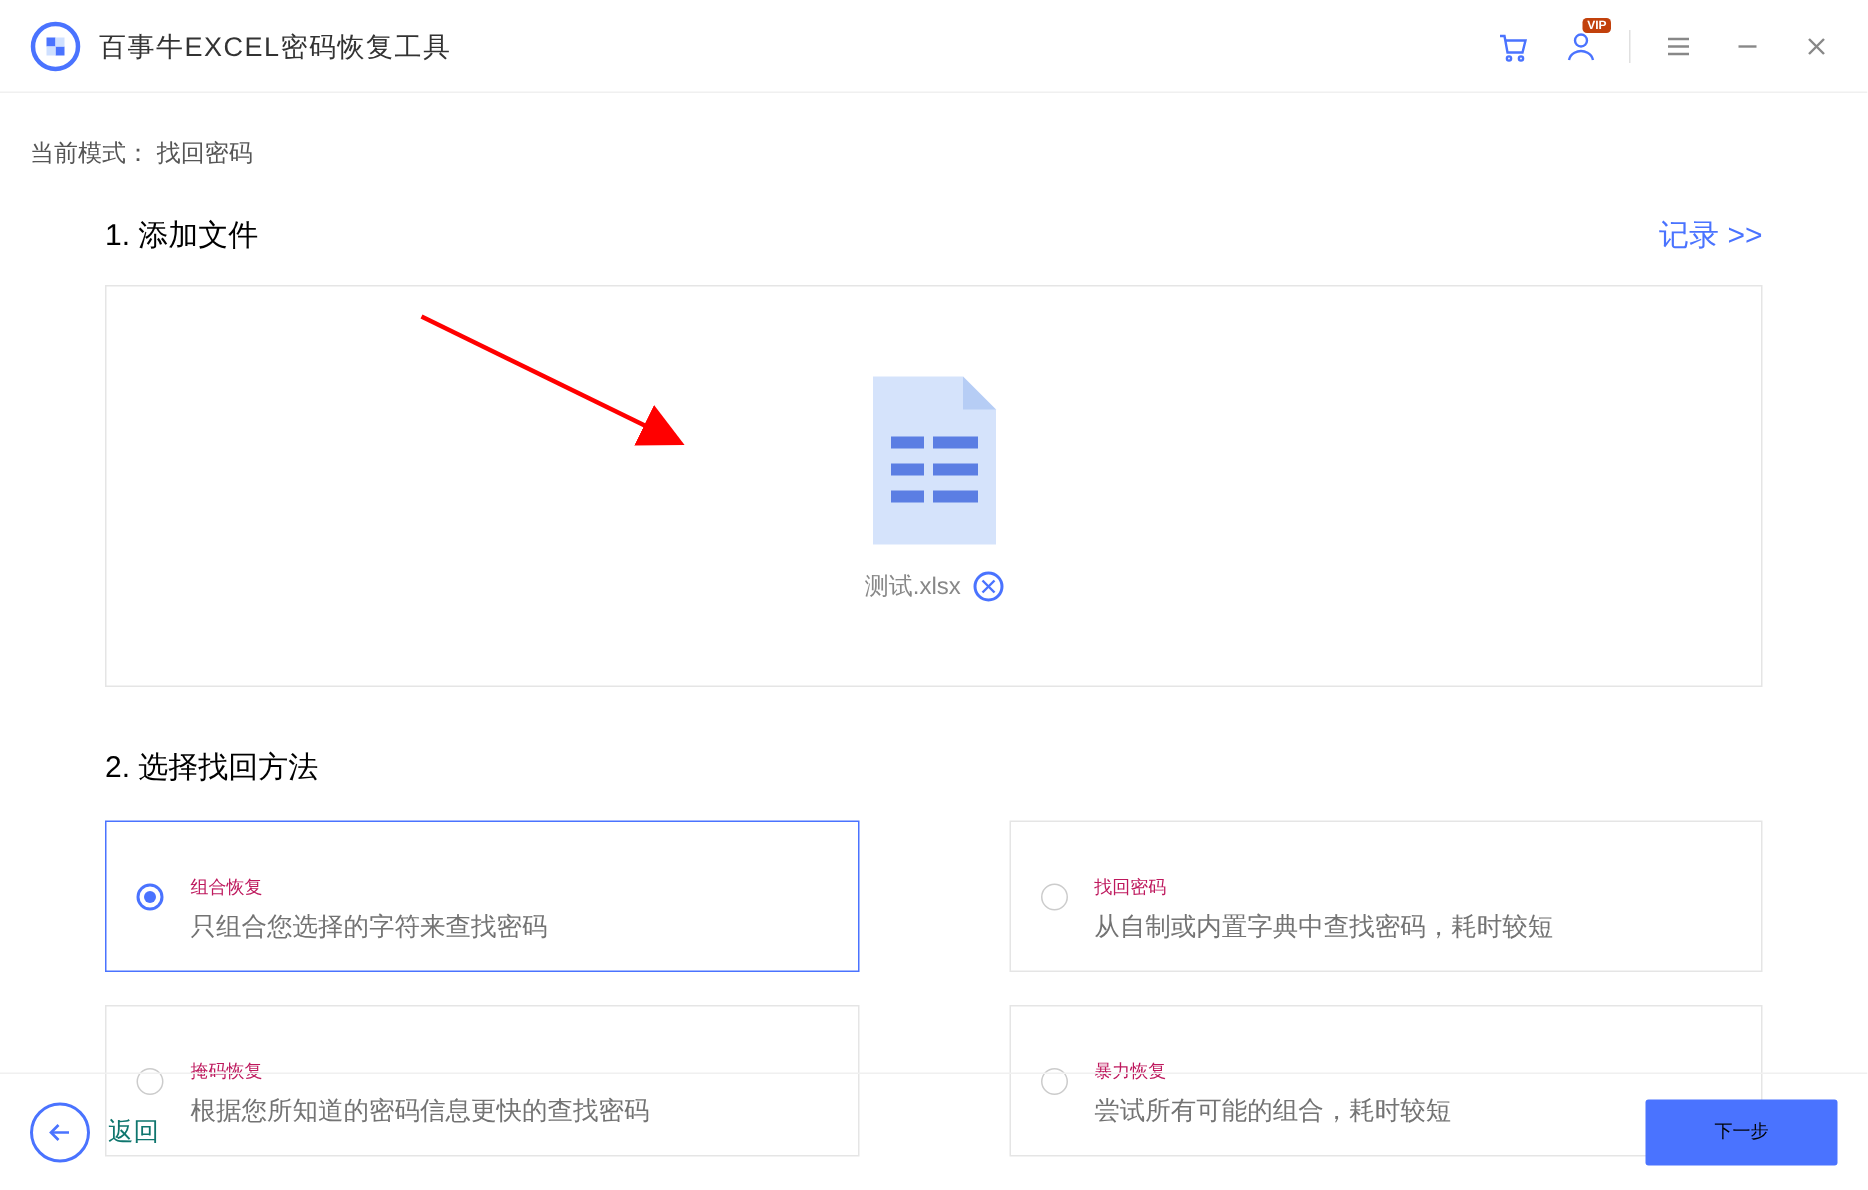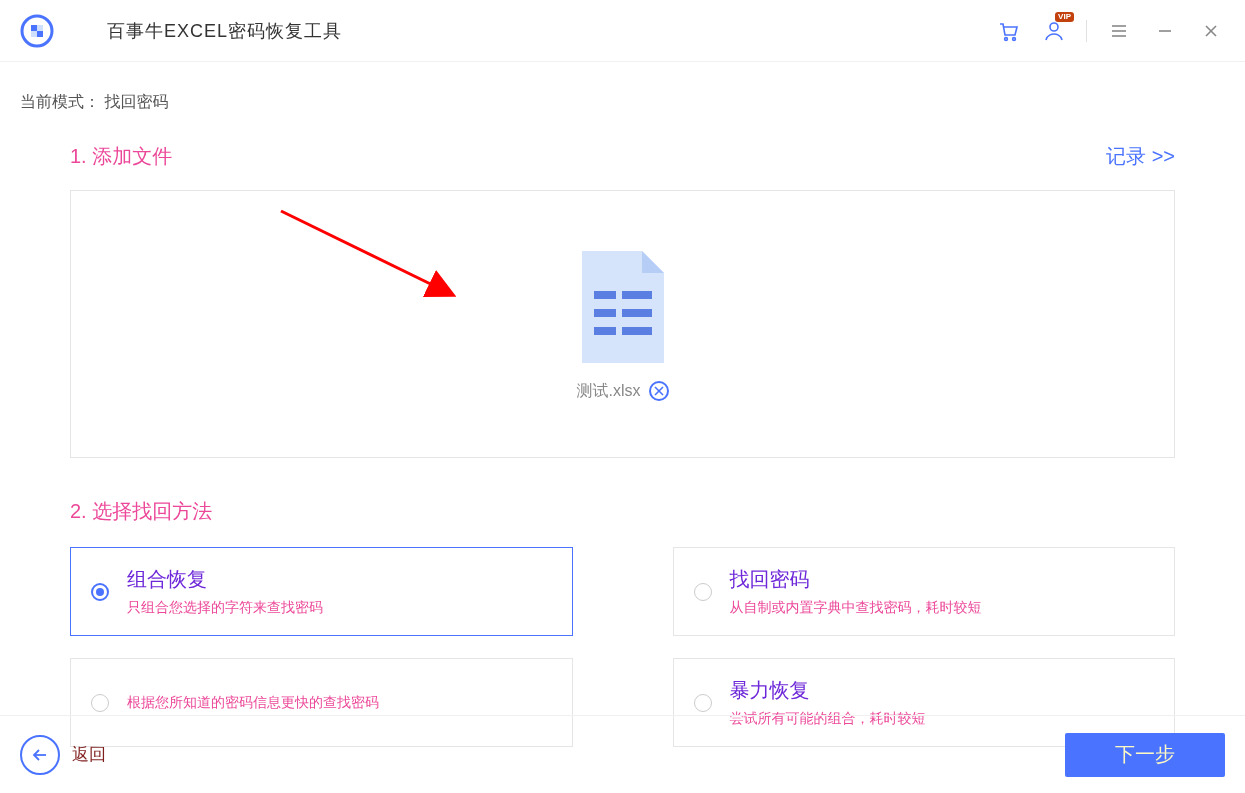--- a/index.html
+++ b/index.html
@@ -28,21 +28,20 @@
       width: 34px;
       height: 34px;
       display: flex;
       align-items: center;
       justify-content: center;
     }
     .app-title {
       font-size: 18px;
       color: #333333;
       letter-spacing: 1px;
-      margin-left: 41px;
     }
     .titlebar-right {
       display: flex;
       align-items: center;
       gap: 18px;
     }
     .titlebar-icon {
       width: 28px;
       height: 28px;
       display: flex;
@@ -82,21 +81,21 @@
     }
 
     .section-heading-row {
       display: flex;
       justify-content: space-between;
       align-items: center;
       margin-bottom: 20px;
     }
     .section-heading {
       font-size: 20px;
-      color: #ec4899;
+      color: #000000;
     }
     .records-link {
       color: #4a73ff;
       font-size: 20px;
       cursor: pointer;
     }
 
     .file-drop-box {
       border: 1px solid #e5e5e5;
       height: 268px;
@@ -173,27 +172,28 @@
     }
     .radio.checked::after {
       content: "";
       width: 8px;
       height: 8px;
       background: #4a73ff;
       border-radius: 50%;
     }
     .method-texts { flex: 1; }
     .method-title {
-      font-size: 20px;
-      color: #6d28d9;
+      font-size: 12px;
+      color: #be185d;
       margin-bottom: 6px;
+      margin-top: 17px;
     }
     .method-desc {
-      font-size: 14px;
-      color: #ec4899;
+      font-size: 17px;
+      color: #737373;
     }
 
     .footer {
       position: absolute;
       bottom: 0;
       left: 0;
       right: 0;
       height: 78px;
       border-top: 1px solid #f0f0f0;
       display: flex;
@@ -211,30 +211,30 @@
       width: 40px;
       height: 40px;
       border: 2px solid #4a73ff;
       border-radius: 50%;
       display: flex;
       align-items: center;
       justify-content: center;
       color: #4a73ff;
     }
     .back-text {
-      color: #7f1d1d;
+      color: #0f766e;
       font-size: 17px;
     }
     .next-btn {
       background: #4a73ff;
-      color: #fef9c3;
+      color: #000000;
       border: none;
-      width: 160px;
+      width: 128px;
       height: 44px;
-      font-size: 20px;
+      font-size: 12px;
       cursor: pointer;
       border-radius: 2px;
     }
   </style>
 </head>
 <body>
 
 <div class="titlebar">
   <div class="titlebar-left">
     <span class="logo-icon">
@@ -344,20 +344,21 @@
     <div class="method-card">
       <span class="radio"></span>
       <div class="method-texts">
         <div class="method-title">找回密码</div>
         <div class="method-desc">从自制或内置字典中查找密码，耗时较短</div>
       </div>
     </div>
     <div class="method-card">
       <span class="radio"></span>
       <div class="method-texts">
+        <div class="method-title">掩码恢复</div>
         <div class="method-desc">根据您所知道的密码信息更快的查找密码</div>
       </div>
     </div>
     <div class="method-card">
       <span class="radio"></span>
       <div class="method-texts">
         <div class="method-title">暴力恢复</div>
         <div class="method-desc">尝试所有可能的组合，耗时较短</div>
       </div>
     </div>

